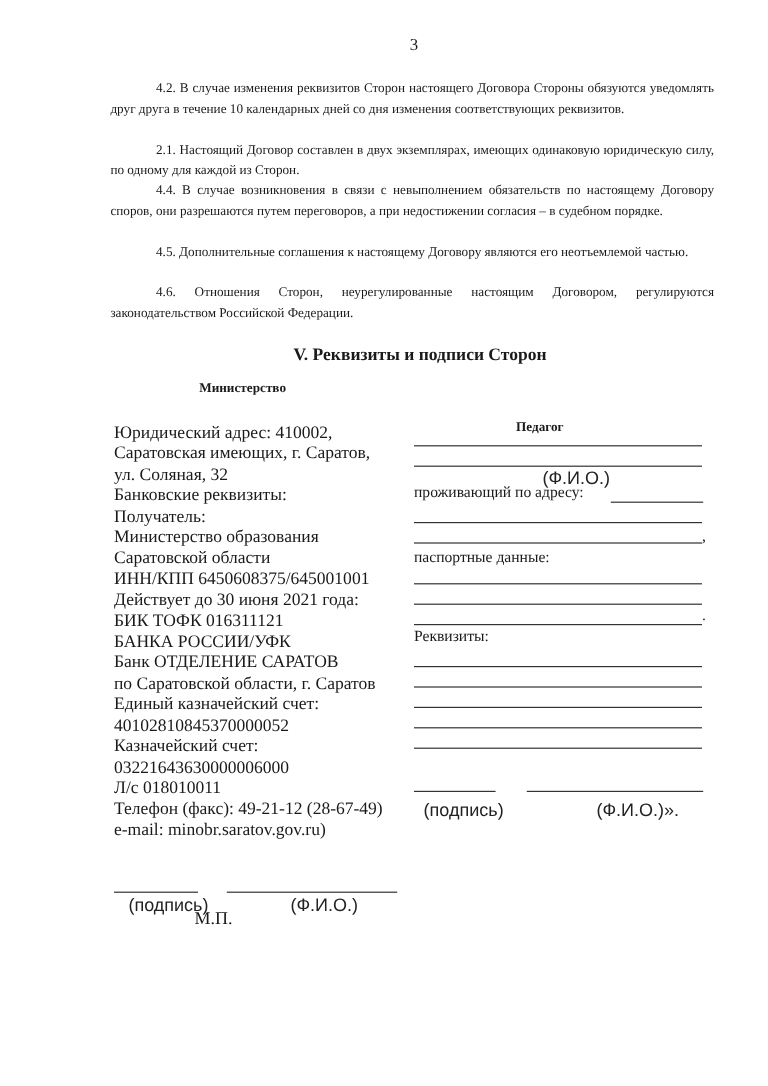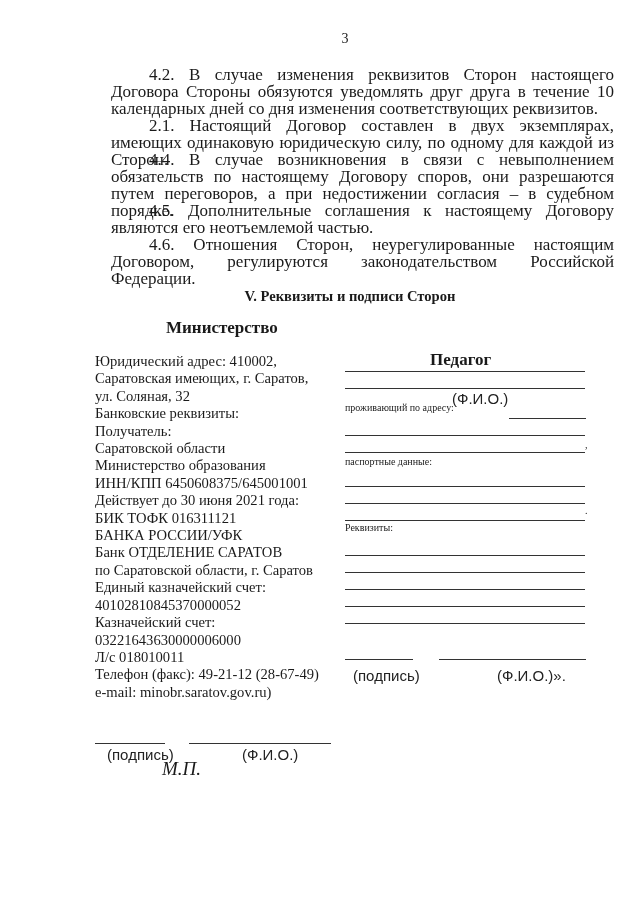--- a/index.html
+++ b/index.html
@@ -1,28 +1,28 @@
 <!DOCTYPE html>
 <html><head>
 <meta charset="utf-8">
 <style>
   html, body { margin:0; padding:0; background:#ffffff; }
   body { width:640px; height:905px; position:relative; overflow:hidden;
          font-family:"Liberation Serif","DejaVu Serif",serif; color:#1a1a1a; }
   .page-num { position:absolute; top:31px; left:0; width:690px; text-align:center; font-size:14px; }
-  .para { position:absolute; left:111px; width:503px; font-size:17px; line-height:17px; text-align:justify; text-align-last:left; }
+  .para { position:absolute; left:92px; width:503px; font-size:11px; line-height:17px; text-align:justify; text-align-last:left; }
   .para .ind { display:inline-block; width:38px; }
   .section-title { position:absolute; top:288px; left:0; width:700px; text-align:center; font-weight:bold; font-size:14.6px; }
-  .col-head { position:absolute; top:318px; font-weight:bold; font-size:17px; }
+  .col-head { position:absolute; top:318px; font-weight:bold; font-size:11px; }
   .left-col { position:absolute; left:95px; top:353px; width:250px; font-size:14.6px; line-height:17.4px; }
   .left-col div { white-space:nowrap; }
   .rline { position:absolute; height:0; border-top:1px solid #333; }
   .small { position:absolute; font-size:15px; font-family:"Liberation Sans","DejaVu Sans",sans-serif; color:#222; }
-  .rtext { position:absolute; font-size:10px; white-space:nowrap; }
-  .mp { position:absolute; font-size:19px;font-style:italic; }
+  .rtext { position:absolute; font-size:13px; white-space:nowrap; }
+  .mp { position:absolute; font-size:15px; }
 </style>
 </head>
 <body>
 
 <div class="page-num">3</div>
 
 <div class="para" style="top:66px;"><span class="ind"></span><span>4.2. В случае изменения реквизитов Сторон настоящего Договора Стороны обязуются уведомлять друг друга в течение 10 календарных дней со дня изменения соответствующих реквизитов.</span></div>
 <div class="para" style="top:117px;"><span class="ind"></span><span>2.1. Настоящий Договор составлен в двух экземплярах, имеющих одинаковую юридическую силу, по одному для каждой из Сторон.</span></div>
 <div class="para" style="top:151px;"><span class="ind"></span><span>4.4. В случае возникновения в связи с невыполнением обязательств по настоящему Договору споров, они разрешаются путем переговоров, а при недостижении согласия – в судебном порядке.</span></div>
 <div class="para" style="top:202px;"><span class="ind"></span><span>4.5. Дополнительные соглашения к настоящему Договору являются его неотъемлемой частью.</span></div>
@@ -32,22 +32,22 @@
 
 <div class="col-head" style="left:166px;">Министерство</div>
 <div class="col-head" style="left:430px;margin-top:32px;">Педагог</div>
 
 <div class="left-col">
   <div>Юридический адрес: 410002,</div>
   <div>Саратовская имеющих, г. Саратов,</div>
   <div>ул. Соляная, 32</div>
   <div>Банковские реквизиты:</div>
   <div>Получатель:</div>
+  <div>Министерство образования</div>
   <div>Саратовской области</div>
-  <div>Министерство образования</div>
   <div>ИНН/КПП 6450608375/645001001</div>
   <div>Действует до 30 июня 2021 года:</div>
   <div>БИК ТОФК 016311121</div>
   <div>БАНКА РОССИИ/УФК</div>
   <div>Банк ОТДЕЛЕНИЕ САРАТОВ</div>
   <div>по Саратовской области, г. Саратов</div>
   <div>Единый казначейский счет:</div>
   <div>40102810845370000052</div>
   <div>Казначейский счет:</div>
   <div>03221643630000006000</div>

